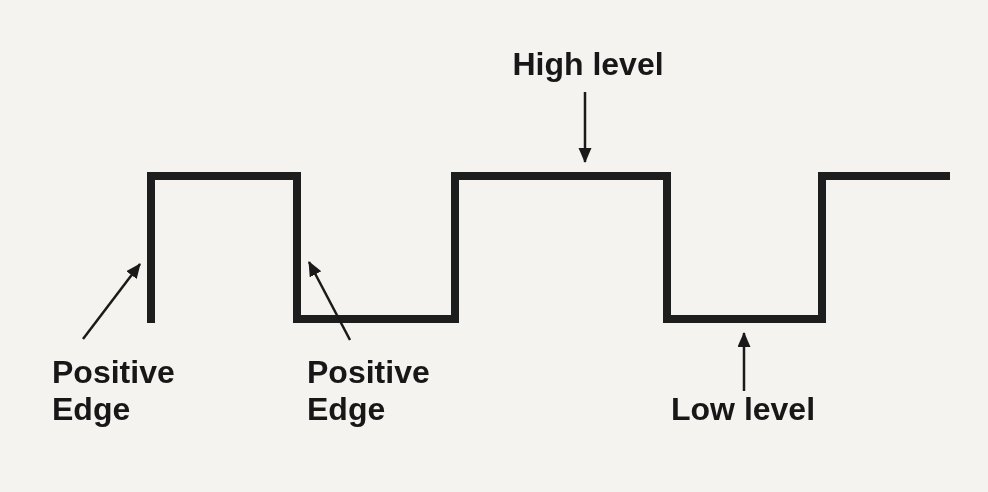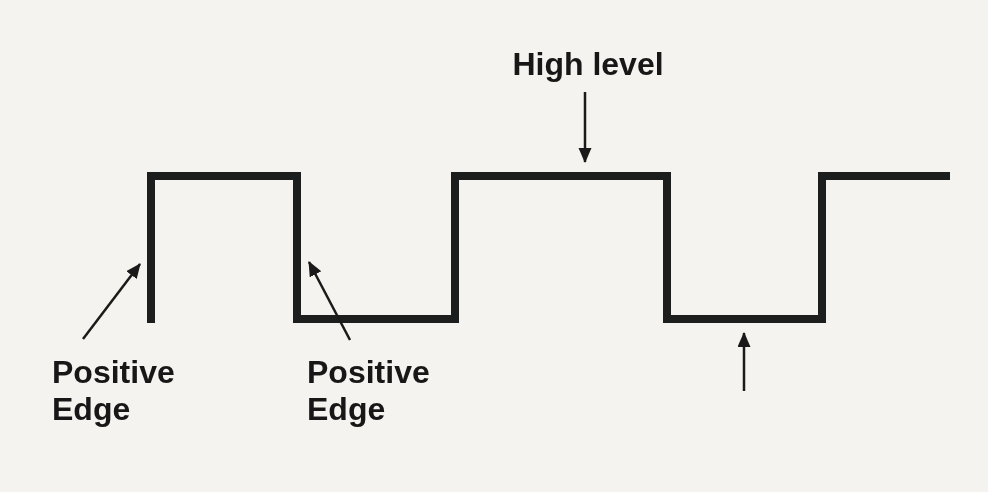--- a/index.html
+++ b/index.html
@@ -81,13 +81,14 @@
   </svg>
 
   <div class="label lbl-high">High level</div>
 
   <div class="label lbl-positive">Positive
 Edge</div>
 
   <div class="label lbl-negative">Positive
 Edge</div>
 
+  <div class="label lbl-low">Low level</div>
 </div>
 
 </body></html>

